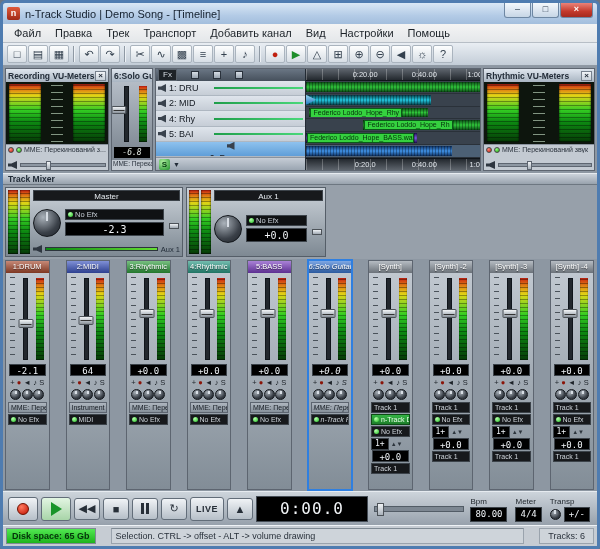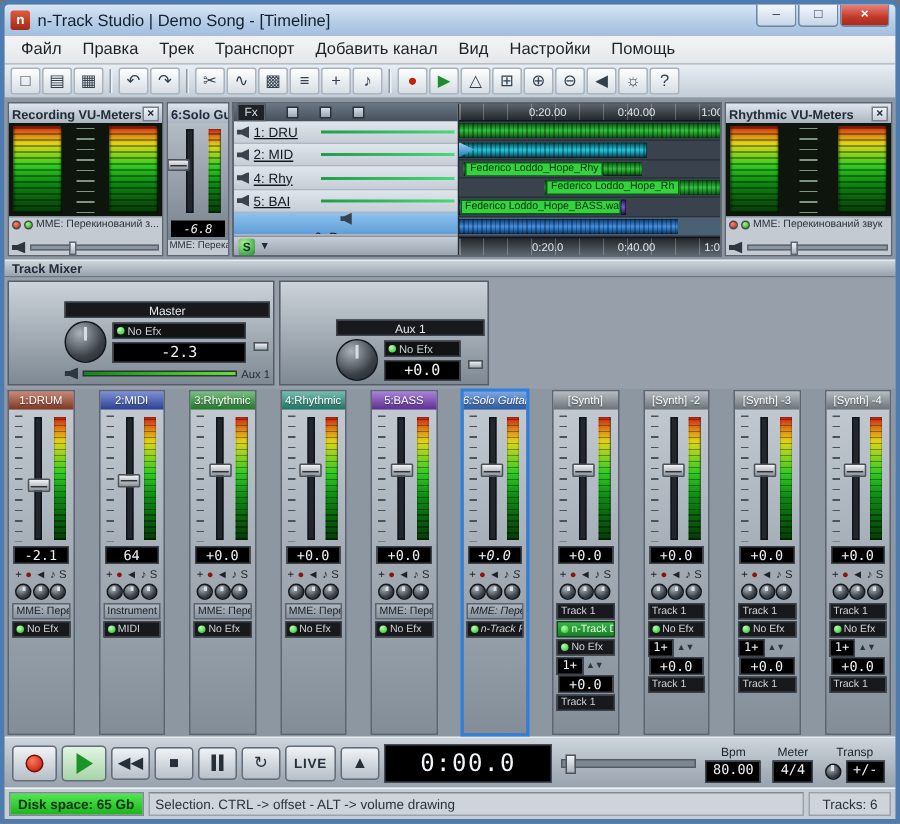--- a/index.html
+++ b/index.html
@@ -65,21 +65,21 @@
   .solo-foot{flex:0 0 10px;background:#c3cad2;font-size:6.5px;white-space:nowrap;overflow:hidden;padding:0 1px;color:#2a323c;}
   
   .arrange{flex:1;display:flex;flex-direction:row;background:#39424d;}
   .tracklist{width:150px;flex:0 0 150px;display:flex;flex-direction:column;border-right:1px solid #222a33;background:#cfd6de;}
   .tl-head{height:12px;flex:0 0 12px;background:linear-gradient(#6a7684,#46505c);display:flex;align-items:center;gap:14px;padding:0 2px;}
   .fxbtn{background:#1d2227;color:#d7dde4;font-size:8px;line-height:10px;padding:0 4px;border:1px solid #5a636d;}
   .minisq{width:8px;height:8px;border:1px solid #2a323c;background:linear-gradient(#d7dee6,#9aa5b1);}
   .trkrow{flex:1;display:flex;align-items:center;gap:3px;padding:0 2px;border-bottom:1px solid #aeb7c1;background:linear-gradient(#dfe5ec,#c6cdd6);overflow:hidden;}
   .trkrow.selected{background:linear-gradient(#8ec2ee,#5f9ed8);flex-direction:column;}
   .trk-ic{width:8px;height:8px;flex:0 0 8px;background:#39424d;clip-path:polygon(0 30%,38% 30%,100% 0,100% 100%,38% 70%,0 70%);}
-  .trk-label{font-size:9px;color:#121820;width:42px;flex:0 0 42px;white-space:nowrap;overflow:hidden;text-decoration:underline;}
+  .trk-label{font-size:9px;color:#121820;width:42px;flex:0 0 42px;white-space:nowrap;overflow:hidden;}
   .trk-vol{flex:1;height:2px;background:linear-gradient(90deg,#1f9e4a,#49d87a);}
   .tl-foot{height:13px;flex:0 0 13px;background:linear-gradient(#c6cdd6,#9aa5b1);display:flex;align-items:center;gap:3px;padding:0 3px;border-top:1px solid #8a939e;}
   .slogo{width:11px;height:11px;border-radius:2px;background:radial-gradient(circle at 35% 30%,#aef0a0,#1f8e2a);color:#063b10;
     font-size:8px;font-weight:bold;text-align:center;line-height:11px;}
   .ddarrow{font-size:7px;color:#222c38;}
   .timeline{flex:1;display:flex;flex-direction:column;position:relative;}
   .ruler{height:12px;flex:0 0 12px;background:linear-gradient(#5d646c,#23282e);position:relative;color:#e2e7ec;
     font-size:7.5px;border-bottom:1px solid #11151a;}
   .ruler.bottom{border-top:1px solid #11151a;border-bottom:none;background:linear-gradient(#23282e,#5d646c);}
   .ruler::after{content:"";position:absolute;inset:0;background:repeating-linear-gradient(90deg,rgba(255,255,255,.25) 0 1px,transparent 1px 16px);}
@@ -95,21 +95,21 @@
   .wave-blue{background:linear-gradient(#0e3468,#3f90e4 50%,#0e3468);}
   .clip::before{content:"";position:absolute;inset:0;background:repeating-linear-gradient(90deg,rgba(0,0,0,.30) 0 1px,transparent 1px 3px);}
   .cliplabel{position:relative;background:#35d13f;color:#05300c;font-size:7px;line-height:8px;padding:0 2px;
     border:1px solid #0a5a18;white-space:nowrap;overflow:hidden;max-width:96%;margin-left:1px;}
   .cliparrow{position:relative;width:10px;height:100%;background:linear-gradient(#9ad4f0,#1f78c0);clip-path:polygon(0 0,100% 50%,0 100%);flex:0 0 10px;}
   
   .mixhead{height:12px;flex:0 0 12px;background:linear-gradient(#ccd3db,#98a2ad);border-top:1px solid #e6ebf0;border-bottom:1px solid #6d7781;
     font-size:8.5px;font-weight:bold;color:#222c38;display:flex;align-items:center;padding:0 5px;}
   
   .mixrow{height:74px;flex:0 0 74px;background:#97a0aa;display:flex;gap:3px;padding:2px;}
-  .mstrip{border:1px solid #555e68;background:linear-gradient(#ccd3da,#7e8993);display:flex;padding:2px;gap:13px;align-items:flex-end;}
+  .mstrip{border:1px solid #555e68;background:linear-gradient(#ccd3da,#7e8993);display:flex;padding:2px;gap:3px;}
   .mstrip.master{width:178px;flex:0 0 178px;}
   .mstrip.aux{width:140px;flex:0 0 140px;}
   .mvu{display:flex;gap:2px;}
   .mvu .vubar{width:10px;}
   .mcol{flex:1;display:flex;flex-direction:column;gap:2px;min-width:0;}
   .mname{height:11px;background:#17191c;color:#e4e9ee;font-size:8px;line-height:11px;text-align:center;border:1px solid #3c434a;}
   .mmid{flex:1;display:flex;align-items:center;gap:4px;}
   .knob{border-radius:50%;background:radial-gradient(circle at 35% 28%,#aab2ba,#3a4048 62%,#1f242a);border:1px solid #14181d;position:relative;}
   .knob::after{content:"";position:absolute;left:50%;top:10%;width:2px;height:35%;background:#d7dde4;transform:translateX(-50%);}
   .knob.big{width:28px;height:28px;flex:0 0 28px;}
@@ -162,25 +162,25 @@
   .tbtn .recdot{width:12px;height:12px;border-radius:50%;background:radial-gradient(circle at 35% 30%,#ff7a60,#c01000);border:1px solid #701000;}
   .tbtn .playtri{width:0;height:0;border-left:11px solid #189428;border-top:7px solid transparent;border-bottom:7px solid transparent;}
   .tbtn.play{background:linear-gradient(#e2f5e2,#a8d4a8);}
   .pausebars i{display:inline-block;width:3px;height:11px;background:#272f38;margin:0 1px;}
   .livebtn{font-size:9px;font-weight:bold;letter-spacing:.5px;width:34px;}
   .timedisp{width:112px;height:26px;flex:0 0 112px;background:#000;border:1px solid #454d56;color:#f2f5f8;
     font-family:"DejaVu Sans Mono",monospace;font-size:16px;line-height:24px;text-align:center;letter-spacing:1px;}
   .tslider{flex:1;height:6px;background:#7d8792;border:1px solid #525c66;position:relative;min-width:50px;margin:0 3px;}
   .tslider i{position:absolute;left:2px;top:-4px;width:7px;height:13px;background:linear-gradient(#f0f3f6,#a9b2bb);border:1px solid #4c5258;}
   .tright{display:grid;grid-template-columns:auto auto auto;grid-template-rows:10px 14px;column-gap:8px;row-gap:1px;align-items:center;margin-right:2px;}
-  .tlabel{font-size:8px;color:#1c2228;text-align:center;}
+  .tlabel{font-size:8px;color:#1c2228;text-align:left;}
   .tval{background:#000;color:#eef2f6;font-family:"DejaVu Sans Mono",monospace;font-size:9px;line-height:13px;padding:0 4px;border:1px solid #3c434a;text-align:center;}
   .transpcell{display:flex;align-items:center;gap:3px;}
   
-  .statusbar{height:21px;flex:0 0 21px;background:#c6ccd3;border-top:1px solid #eef2f6;display:flex;align-items:center;gap:3px;padding:0 3px;}
+  .statusbar{height:21px;flex:0 0 21px;background:#c6ccd3;border-top:1px solid #eef2f6;display:flex;align-items:center;gap:15px;padding:0 3px;}
   .disk{background:linear-gradient(#52e852,#1db41d);border:1px solid #7e8993;color:#04320a;font-size:9px;font-weight:bold;
     padding:2px 5px;white-space:nowrap;}
   .hint{flex:1;border:1px solid #9aa3ad;border-top-color:#7e8993;background:#ced4da;font-size:9px;color:#2a323c;
     padding:2px 4px;white-space:nowrap;overflow:hidden;}
   .trackscount{border:1px solid #9aa3ad;background:#ced4da;font-size:9px;color:#2a323c;padding:2px 8px;white-space:nowrap;}
 </style>
 </head>
 <body>
 
 <div class="window">

